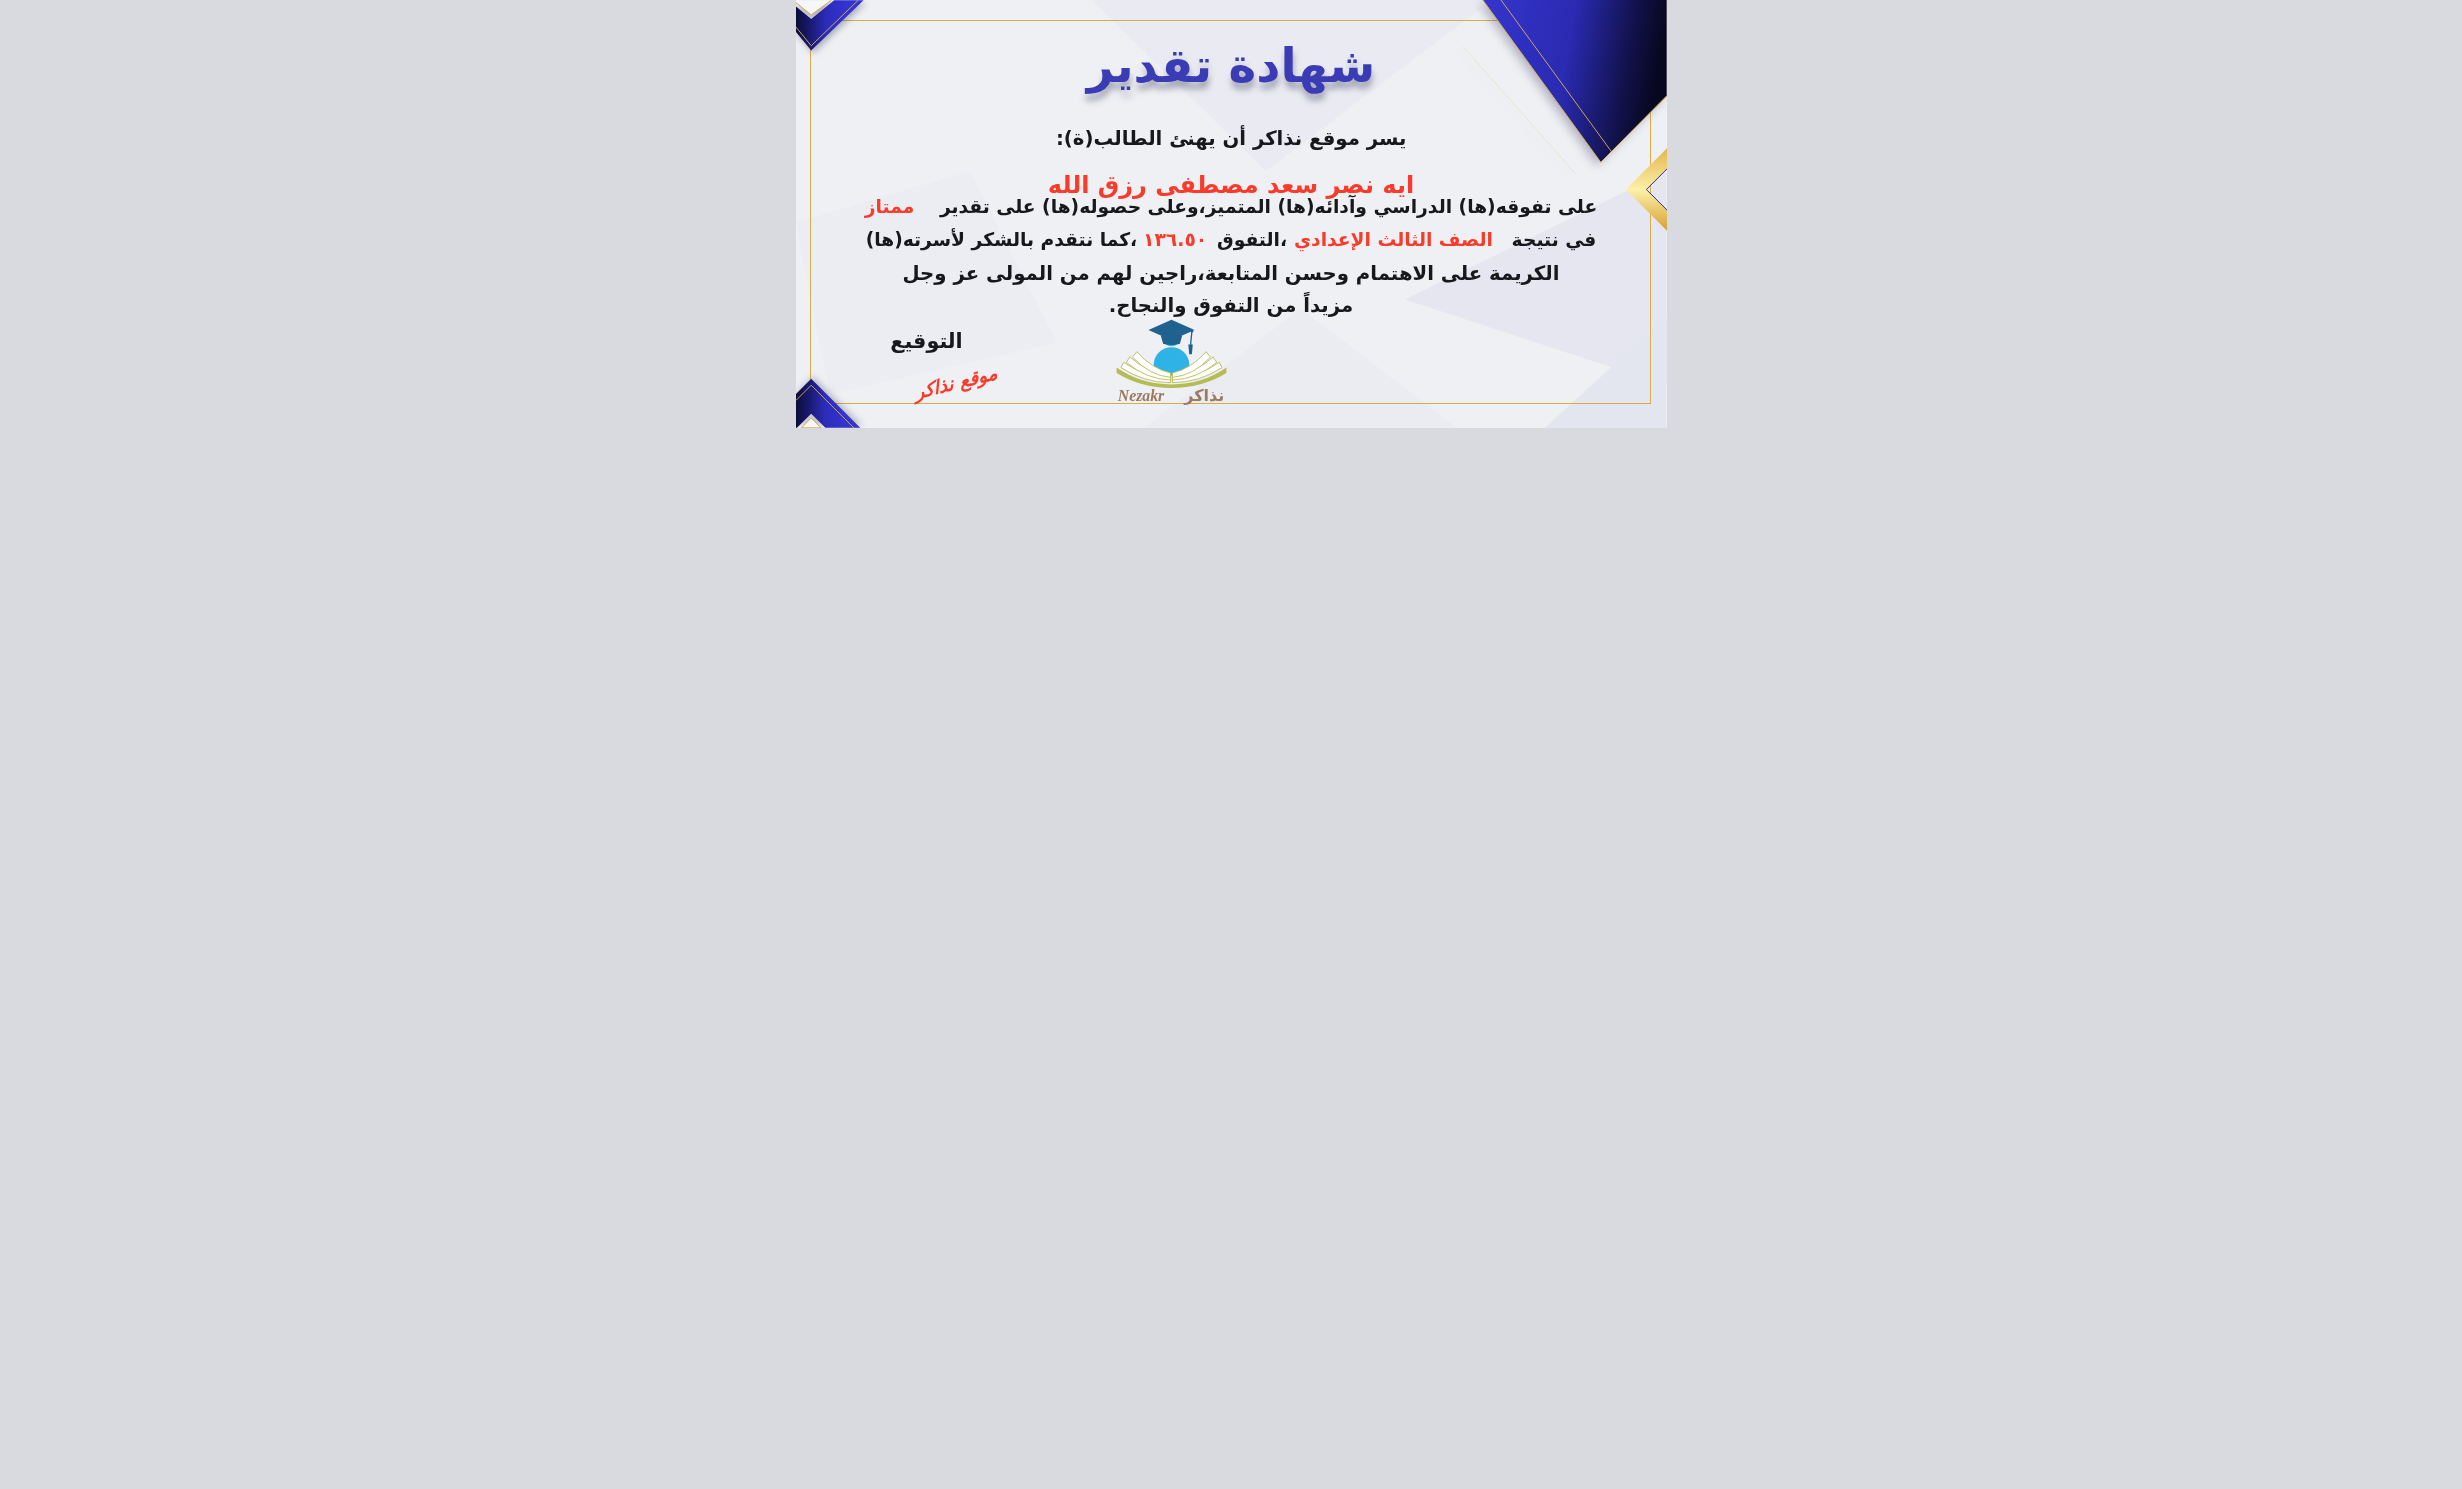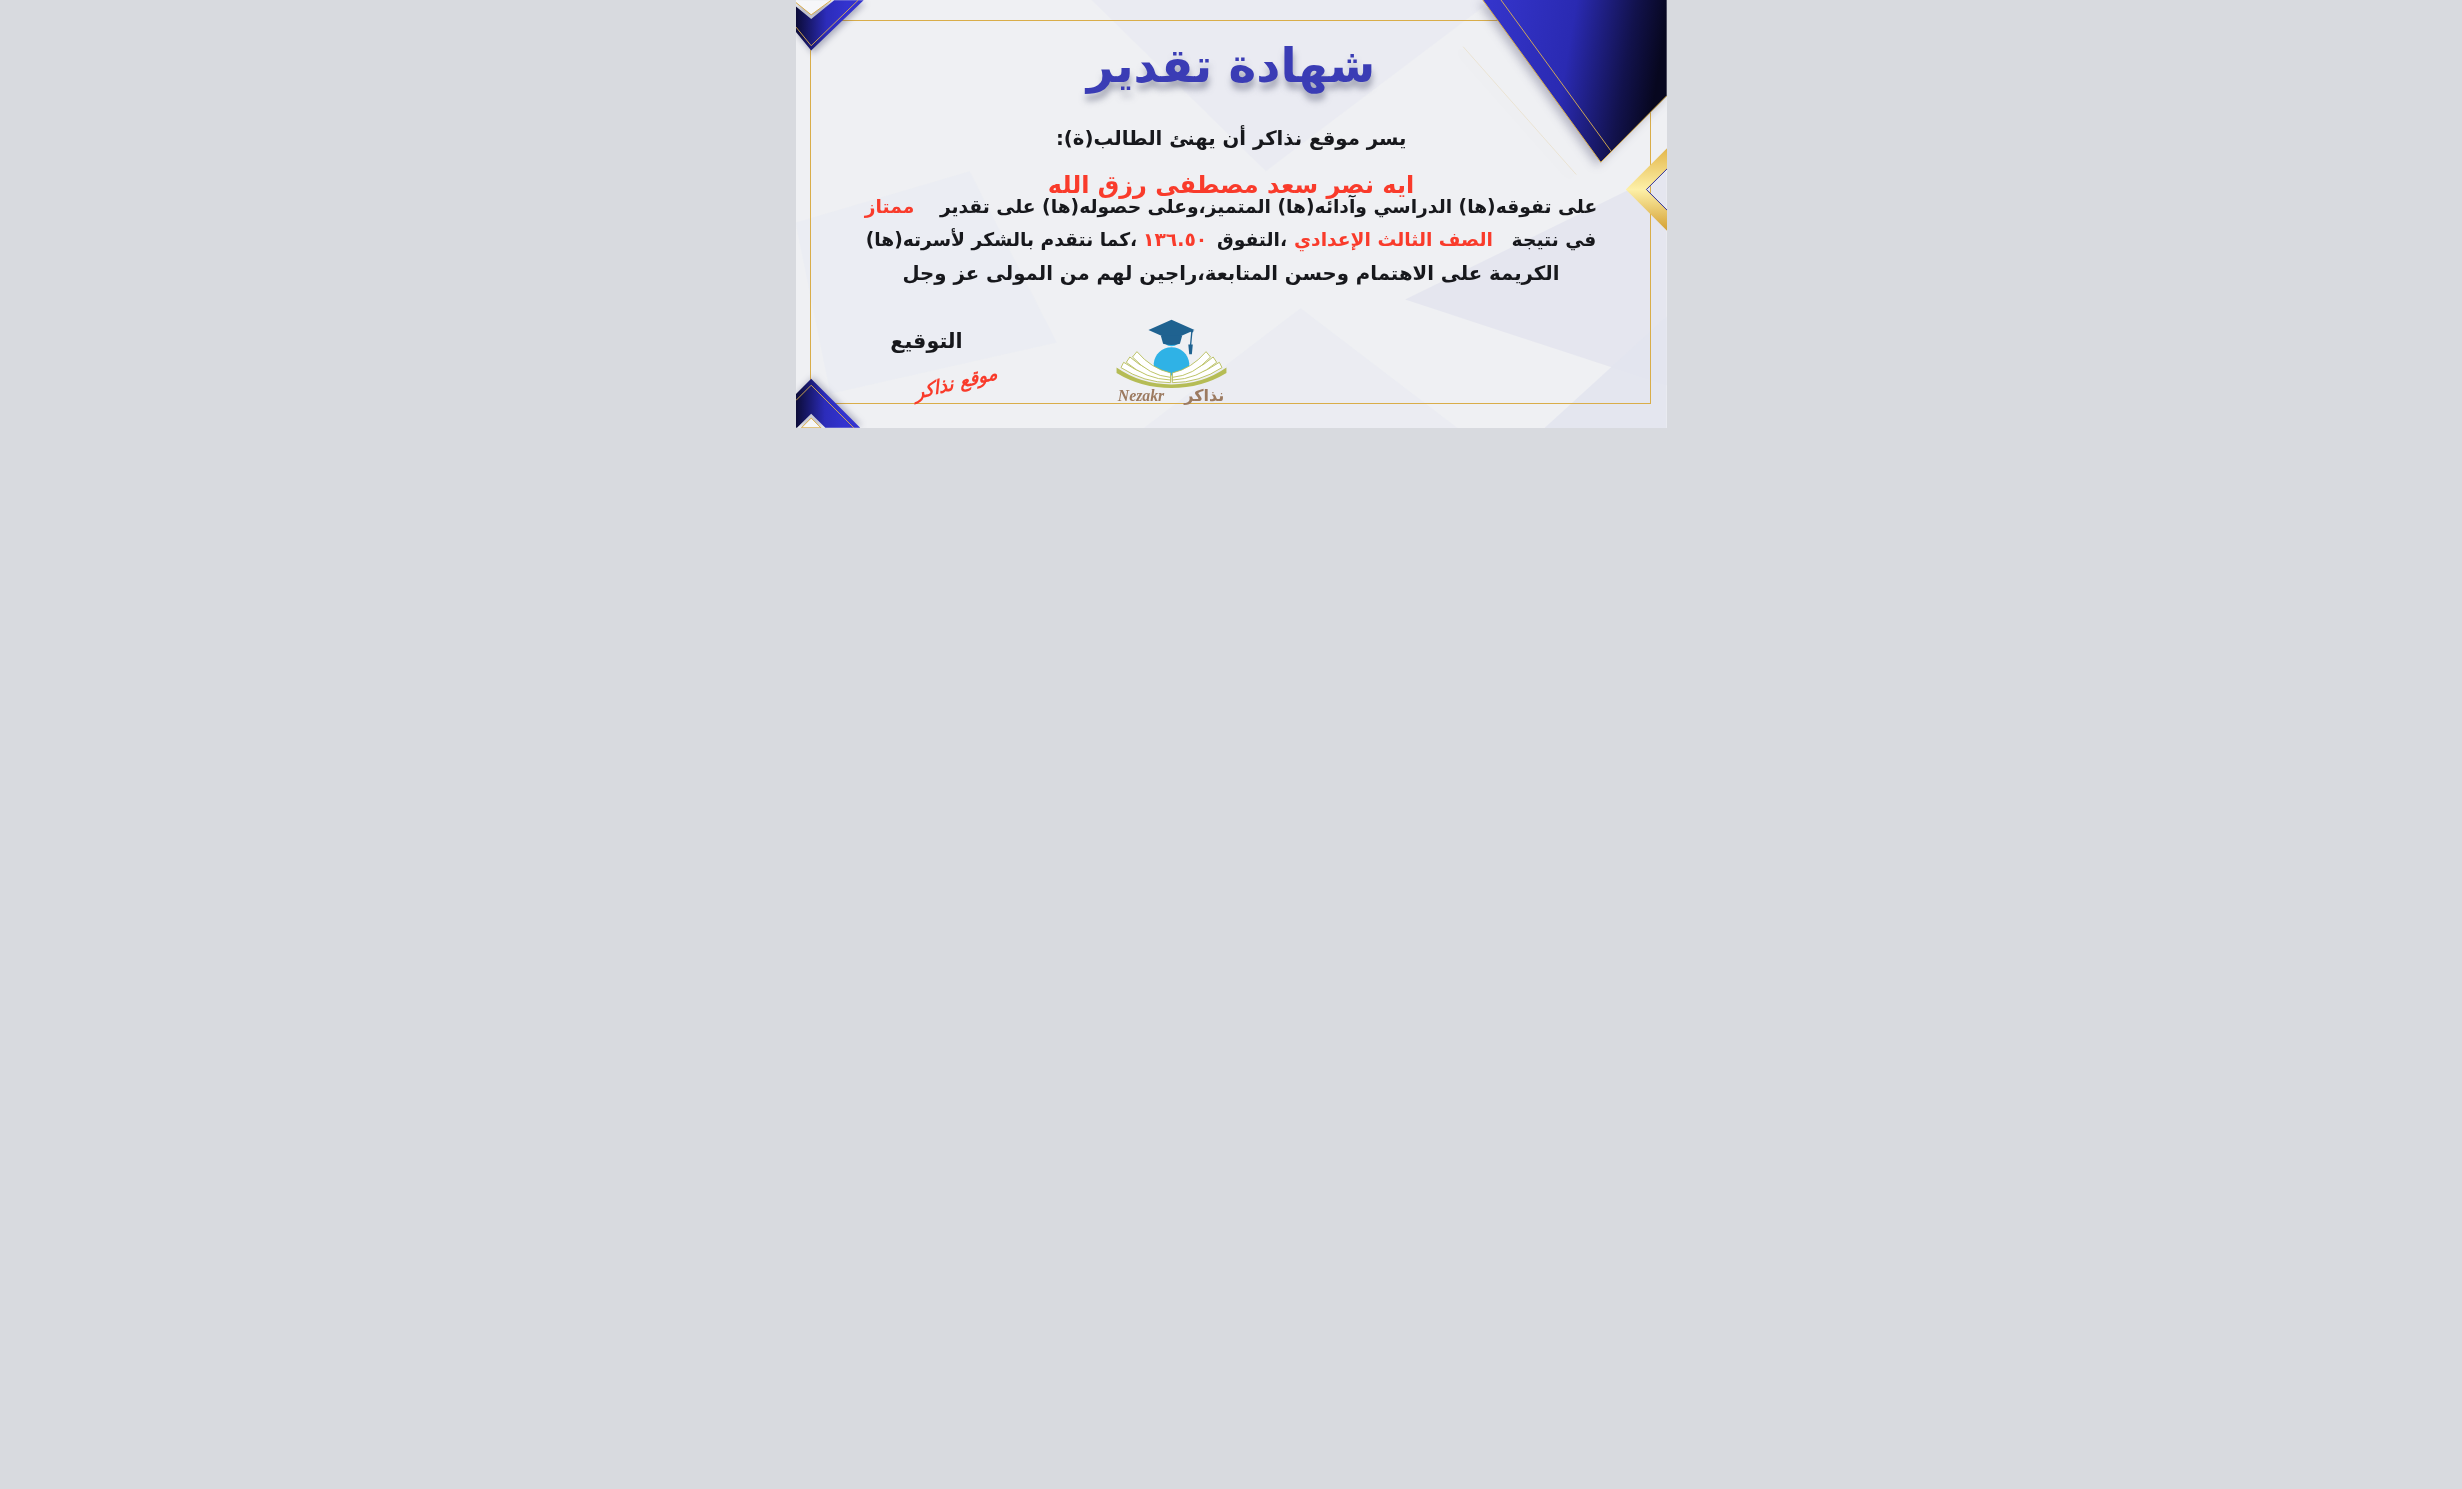--- a/index.html
+++ b/index.html
@@ -150,20 +150,21 @@
   <p class="line intro">يسر موقع نذاكر أن يهنئ الطالب(ة):</p>
 
   <p class="line name">ايه نصر سعد مصطفى رزق الله</p>
 
   <p class="line body1"><span>على تفوقه(ها) الدراسي وآدائه(ها) المتميز،وعلى حصوله(ها) على تقدير</span><span class="red red-grade">ممتاز</span></p>
 
   <p class="line body2"><span>في نتيجة</span><span class="red red-class">الصف الثالث الإعدادي</span><span>،التفوق</span><span class="red red-score">١٣٦.٥٠</span><span>،كما نتقدم بالشكر لأسرته(ها)</span></p>
 
   <p class="line body3">الكريمة على الاهتمام وحسن المتابعة،راجين لهم من المولى عز وجل</p>
 
+  <p class="line body4">مزيداً من التفوق والنجاح.</p>
 
   <div class="sig-label">التوقيع</div>
   <div class="sig-script">موقع نذاكر</div>
 
   <div class="logo">
     <svg width="117" height="70" viewBox="0 0 260 158">
       <g>
         <circle cx="130" cy="44" r="20" fill="#2fb2e6"></circle>
         <path d="M130 66 C152 66 168 82 170 102 L170 122 Q130 138 90 122 L90 102 C92 82 108 66 130 66 Z" fill="#2fb2e6"></path>
       </g>

